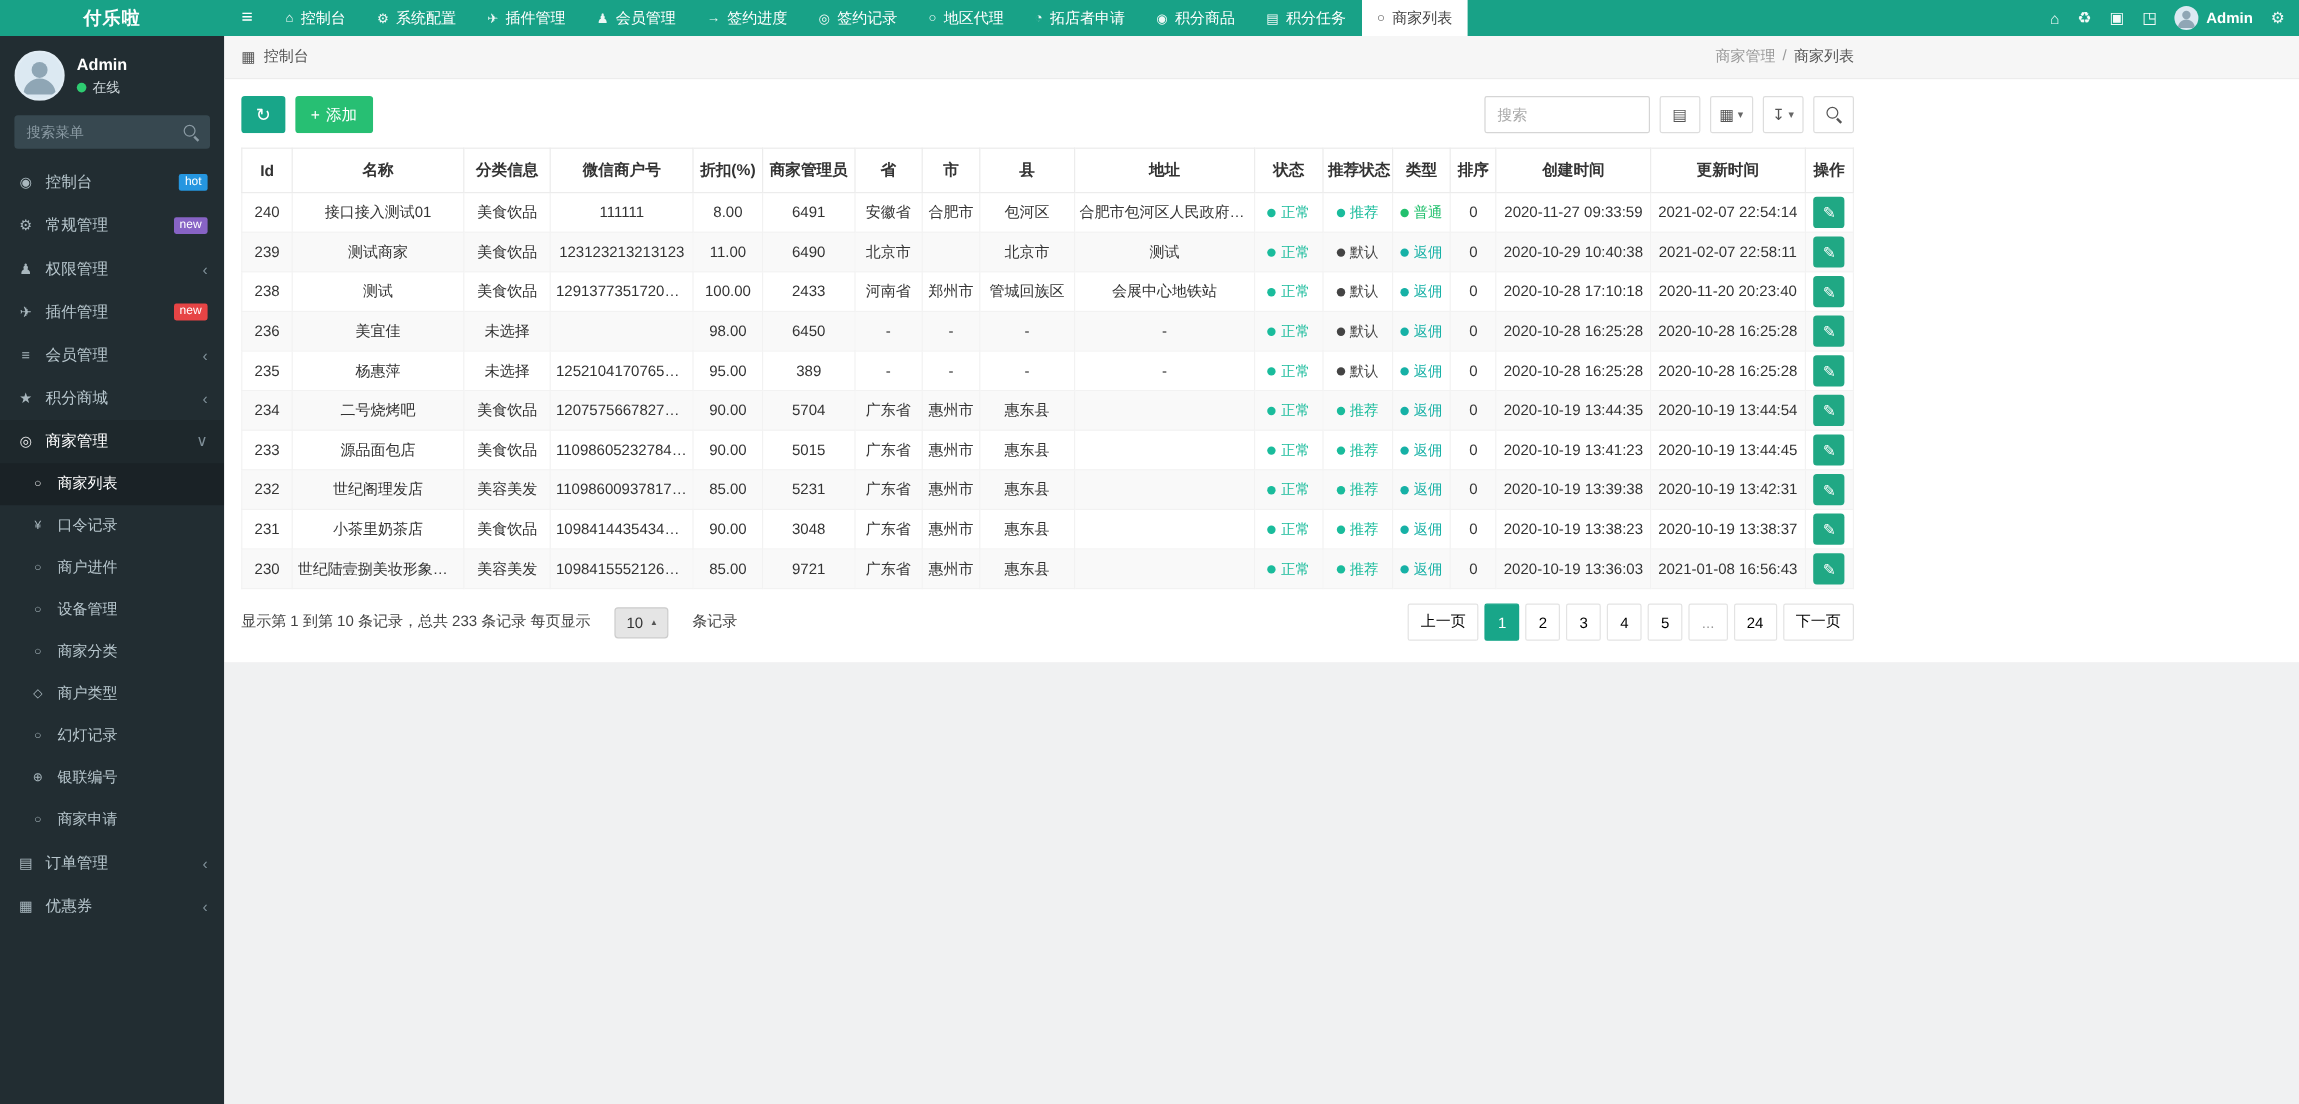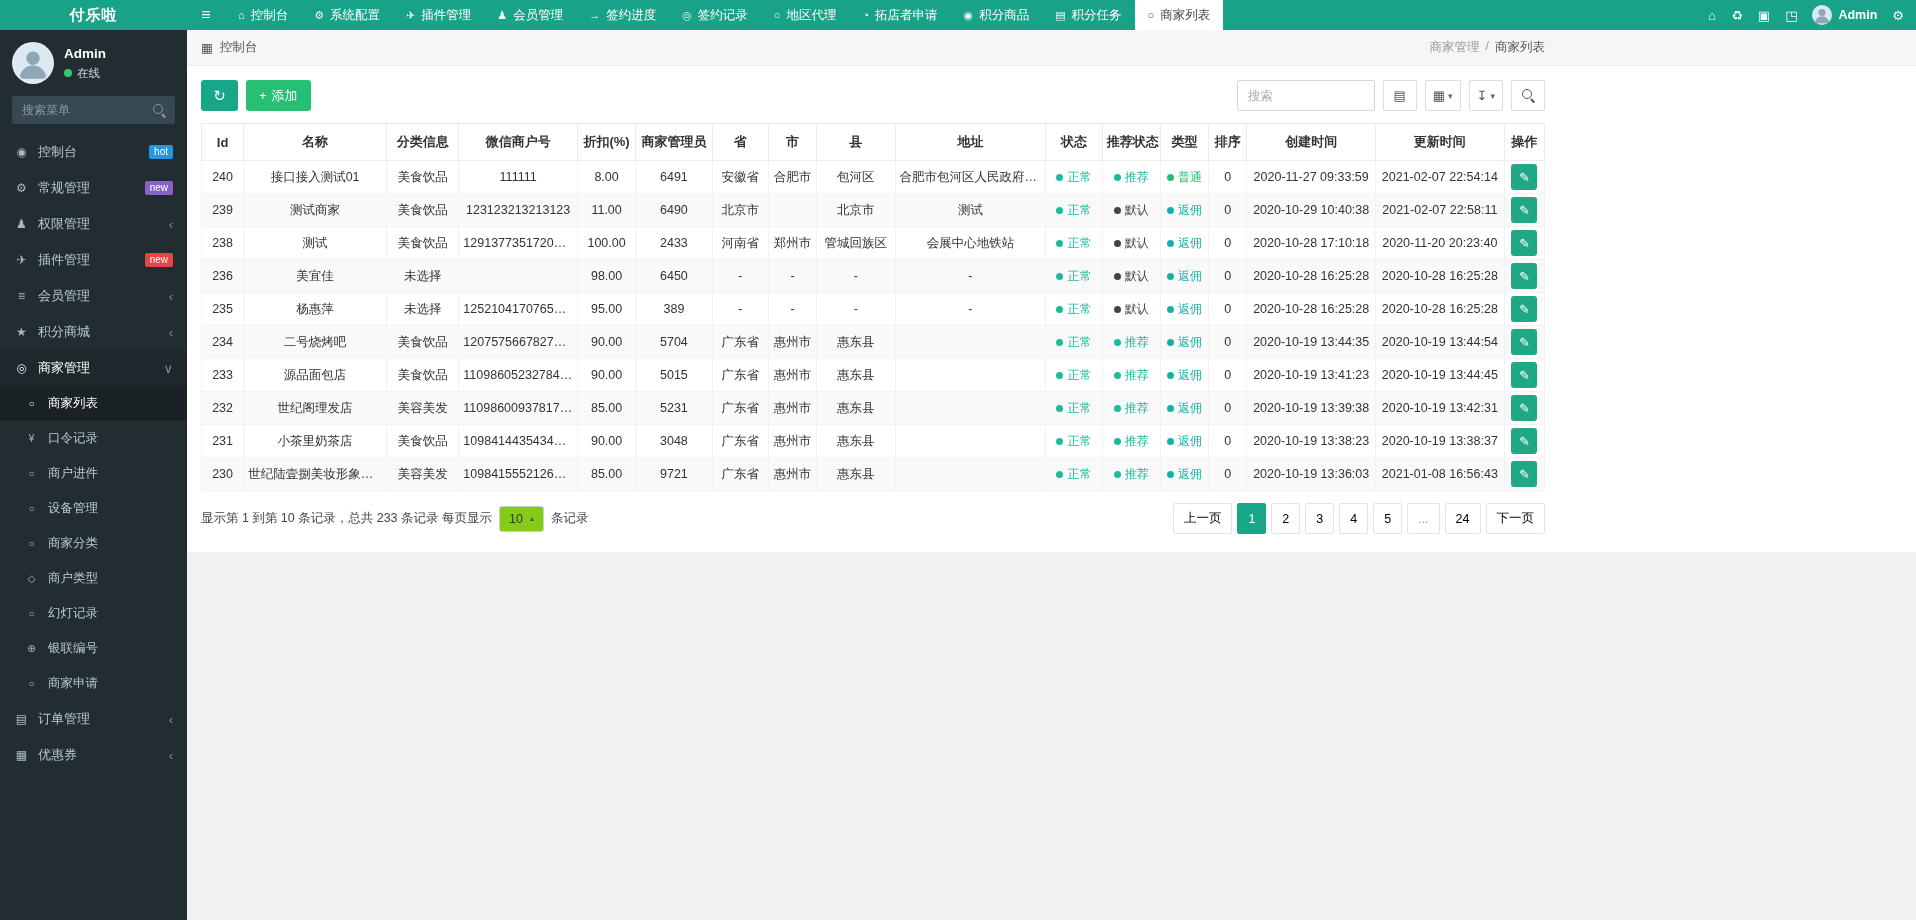--- a/index.html
+++ b/index.html
@@ -73,21 +73,21 @@
   table{width:100%;border-collapse:collapse;table-layout:fixed}
   th{height:37px;font-size:13px;font-weight:bold;color:#333;border:1px solid #ececec;text-align:center;background:#fff;padding:0 4px;overflow:hidden;white-space:nowrap;cursor:pointer}
   td{height:33px;font-size:12.5px;text-align:center;color:#333;border:1px solid #f2f2f2;padding:0 4px;overflow:hidden;white-space:nowrap;text-overflow:ellipsis}
   tbody tr:nth-child(even){background:#f9f9f9}
   .st{display:inline-flex;align-items:center;gap:4px;font-size:12px}
   .st-dot{width:7px;height:7px;border-radius:50%;background:currentColor;display:inline-block}
   .edit-btn{width:26px;height:26px;border:0;border-radius:3px;background:#20a884;color:#fff;display:inline-flex;align-items:center;justify-content:center;font-size:13px;cursor:pointer;vertical-align:middle}
   .watermark{position:absolute;left:455px;top:222px;font-size:44px;font-weight:bold;font-style:italic;color:#8f8f8f;opacity:.5;letter-spacing:5px;pointer-events:none;user-select:none}
   
   .table-footer{display:flex;align-items:center;margin-top:12px;font-size:12.5px;color:#444}
-  .page-size{display:inline-flex;align-items:center;gap:7px;border:1px solid #ccc;border-radius:3px;padding:5px 9px;margin:0 7px;cursor:pointer;background:#84cc16;color:#333;font-size:12.5px}
+  .page-size{display:inline-flex;align-items:center;gap:7px;border:1px solid #ccc;border-radius:3px;padding:5px 9px;margin:0 20px;cursor:pointer;background:#e5e5e5;color:#333;font-size:12.5px}
   .page-size .caret{font-size:8px;color:#555}
   .pagination{margin-left:auto;display:flex;gap:5px}
   .page-btn{min-width:27px;height:31px;padding:0 10px;border:1px solid #e3e3e3;background:#fff;border-radius:2px;display:inline-flex;align-items:center;justify-content:center;font-size:12.5px;color:#000000;cursor:pointer}
   .page-btn.active{background:var(--accent2);border-color:var(--accent2);color:#fff}
   .page-btn.ellipsis{cursor:default;color:#999}
 </style>
 </head>
 <body>
 
 <div class="app">

